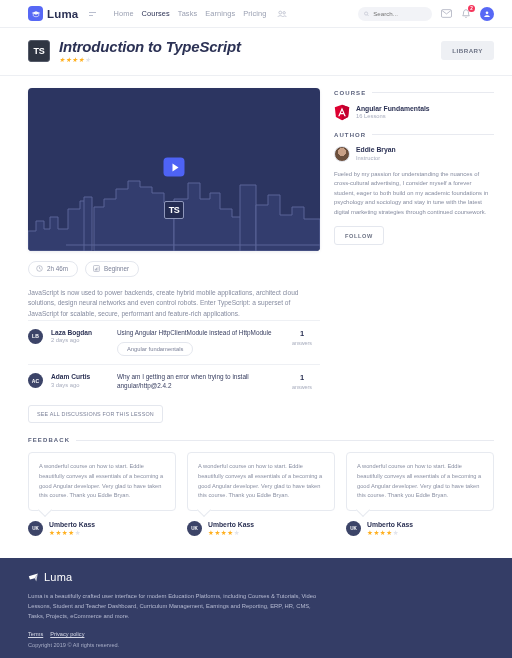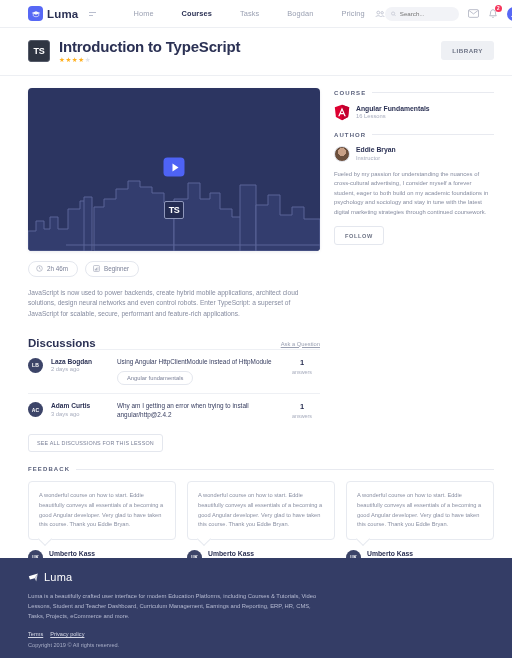--- a/index.html
+++ b/index.html
@@ -27,23 +27,23 @@
   }
   .cap { width: 10px; height: 8px; }
   .brand-name {
     font-size: 11.5px; font-weight: 700; color: #2b3154; letter-spacing: .2px;
   }
   .hamburger { margin-left: 7px; display:flex; flex-direction:column; gap:2px; }
   .hamburger i { display:block; width:7px; height:1px; background:#b9bece; }
   .hamburger i:last-child { width:4px; }
   .nav-links { display: flex; align-items: center; gap: 8px; margin-left: 17px; }
   .nav-links a {
-    font-size: 7.4px; color: #9aa0b2; text-decoration: none; letter-spacing:.1px;margin-left:20px;
-  }
-  .nav-links a.active { color: #2b3154; font-weight: 700; text-align: center; }
+    font-size: 7.4px; color: #9aa0b2; text-decoration: none; letter-spacing:.1px;
+  }
+  .nav-links a.active { color: #2b3154; font-weight: 400; text-align: center; }
   .people-ico { margin-left: 2px; display:flex; }
   .nav-right { margin-left: auto; display: flex; align-items: center; gap: 9px; }
   .search-box {
     width: 74px; height: 14px; border-radius: 8px; background: #f2f3f7;
     display: flex; align-items: center; padding: 0 6px; gap: 4px;
   }
   .search-box input {
     border: none; background: transparent; outline: none;
     font-size: 6.2px; color: #a9aebd; width: 100%;
     font-family: "Liberation Sans", sans-serif;
@@ -64,21 +64,21 @@
     display: flex; align-items: center;
     padding: 10px 18px 11px 28px;
     border-bottom: 1px solid #edeff3;
   }
   .ts-badge {
     width: 22px; height: 22px; border-radius: 3px;
     background: #2f3542; border: 1px solid #545a68;
     display:flex; align-items:center; justify-content:center;
     color:#fff; font-size: 9px; font-weight: 700; letter-spacing:-.3px;
   }
-  .title-group { margin-left: 9px; }
+  .title-group { margin-left: 9px; font-style: italic; }
   .course-title {
     font-size: 15px; font-weight: 700; color: #2b3154; letter-spacing: -.2px;
   }
   .stars { display:flex; gap: .6px; margin-top: 2px; }
   .star { font-size: 6.5px; color: #ffb020; line-height: 1; }
   .star.off { color: #e2e5ed; }
   .library-btn {
     margin-left: auto;
     background: #eef0f4; border: none; border-radius: 3px;
     font-size: 6.2px; font-weight: 700; color: #6d7governance; color:#6d7385;
@@ -255,21 +255,21 @@
       <span class="hamburger">
           <i></i>
           <i></i>
         </span>
     </div>
 
     <nav class="nav-links">
       <a href="#">Home</a>
       <a href="#" class="active">Courses</a>
       <a href="#">Tasks</a>
-      <a href="#">Bogdan</a>
+      <a href="#">Earnings</a>
       <a href="#">Pricing</a>
       <span class="people-ico">
         <svg width="10" height="8" viewBox="0 0 14 10" fill="none">
           <circle cx="4.6" cy="3" r="2" stroke="#b0b5c5" stroke-width="1"></circle>
           <circle cx="10" cy="3.3" r="1.7" stroke="#b0b5c5" stroke-width="1"></circle>
           <path d="M1.2 9 C1.2 6.8 7.9 6.8 7.9 9" stroke="#b0b5c5" stroke-width="1" fill="none"></path>
           <path d="M8.6 9 C8.6 7.2 13 7.2 13 9" stroke="#b0b5c5" stroke-width="1" fill="none"></path>
         </svg>
       </span>
     </nav>
@@ -360,24 +360,20 @@
             <rect x="2.6" y="5.4" width="1.5" height="2.4" fill="#a9aebd"></rect>
             <rect x="4.5" y="4" width="1.5" height="3.8" fill="#a9aebd"></rect>
             <rect x="6.4" y="2.6" width="1.5" height="5.2" fill="#a9aebd" opacity=".5"></rect>
           </svg>
           <span>Beginner</span>
         </div>
       </div>
 
       <p class="desc">JavaScript is now used to power backends, create hybrid mobile applications, architect cloud solutions, design neural networks and even control robots. Enter TypeScript: a superset of JavaScript for scalable, secure, performant and feature-rich applications.</p>
 
-      <div class="disc-head">
-        <span class="disc-title">Discussions</span>
-        <a class="ask-link" href="#">Ask a Question</a>
-      </div>
 
       <div id="disc-list">
           <div class="disc-row">
             <div class="av-circle">LB</div>
             <div class="disc-person">
               <div class="disc-name">Laza Bogdan</div>
               <div class="disc-ago">2 days ago</div>
             </div>
             <div class="disc-mid"><div class="disc-q">Using Angular HttpClientModule instead of HttpModule</div><span class="tag">Angular fundamentals</span></div>
             <div class="disc-ans">

